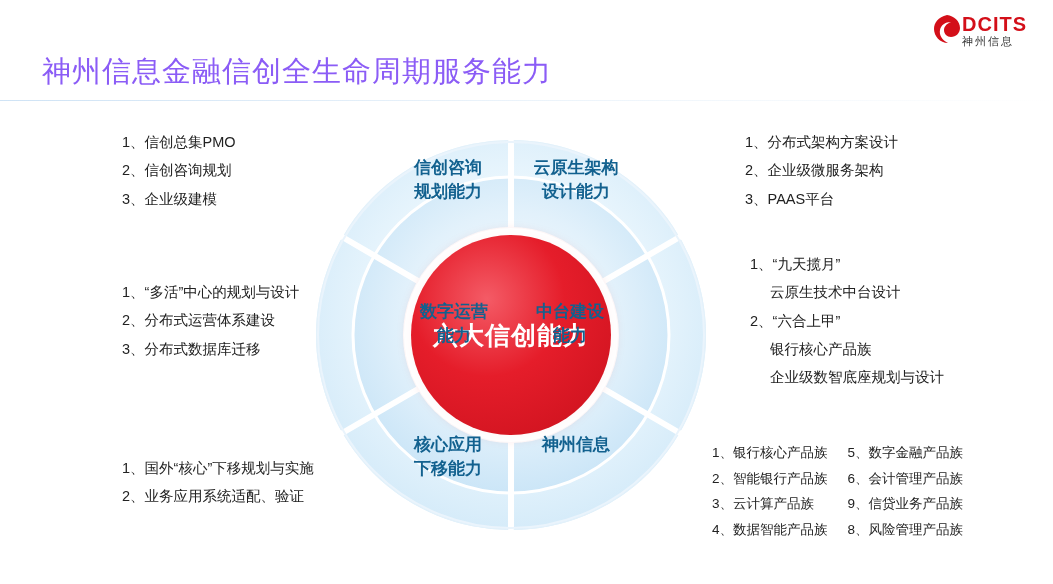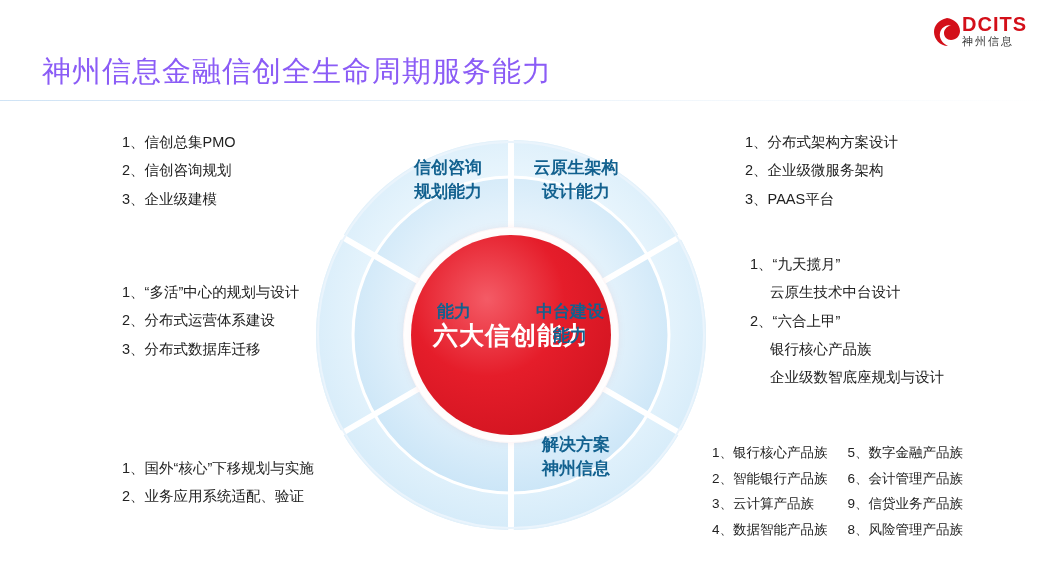--- a/index.html
+++ b/index.html
@@ -15,21 +15,21 @@
     overflow: hidden;
     position: relative;
   }
 
   
   #logo {
     position: absolute;
     top: 14px;
     right: 26px;
     display: flex;
-    align-items: flex-end;
+    align-items: flex-start;
   }
   #logo-mark {
     width: 30px; height: 30px;
     position: relative;
   }
   #logo-text { line-height: 1; }
   #logo-text .en {
     font-size: 20px;
     font-weight: bold;
     color: #d30f19;
@@ -198,37 +198,41 @@
       <circle cx="195" cy="195" r="158" fill="none" stroke="#ffffff" stroke-width="3"></circle>
       <circle cx="195" cy="195" r="193" fill="none" stroke="#eaf4fc" stroke-width="2"></circle>
     </svg>
   </div>
 
   <div class="hub">
     <span>六大信创能力</span>
   </div>
 
   <div class="seg-label two-line" id="lbl-0">
+    <div>数字运营</div>
     <div>能力</div>
   </div>
   <div class="seg-label two-line" id="lbl-1">
     <div>信创咨询</div>
     <div>规划能力</div>
   </div>
   <div class="seg-label two-line" id="lbl-2">
     <div>云原生架构</div>
     <div>设计能力</div>
   </div>
   <div class="seg-label two-line" id="lbl-3">
     <div>中台建设</div>
     <div>能力</div>
   </div>
   <div class="seg-label two-line" id="lbl-4">
-    <div>解决方案</div>
     <div>神州信息</div>
+  </div>
+  <div class="seg-label two-line" id="lbl-5">
+    <div>核心应用</div>
+    <div>下移能力</div>
   </div>
 </div>
 
 <div class="block" id="blk-tl">
   <div class="line">1、信创总集PMO</div>
   <div class="line">2、信创咨询规划</div>
   <div class="line">3、企业级建模</div>
 </div>
 
 <div class="block" id="blk-ml">

